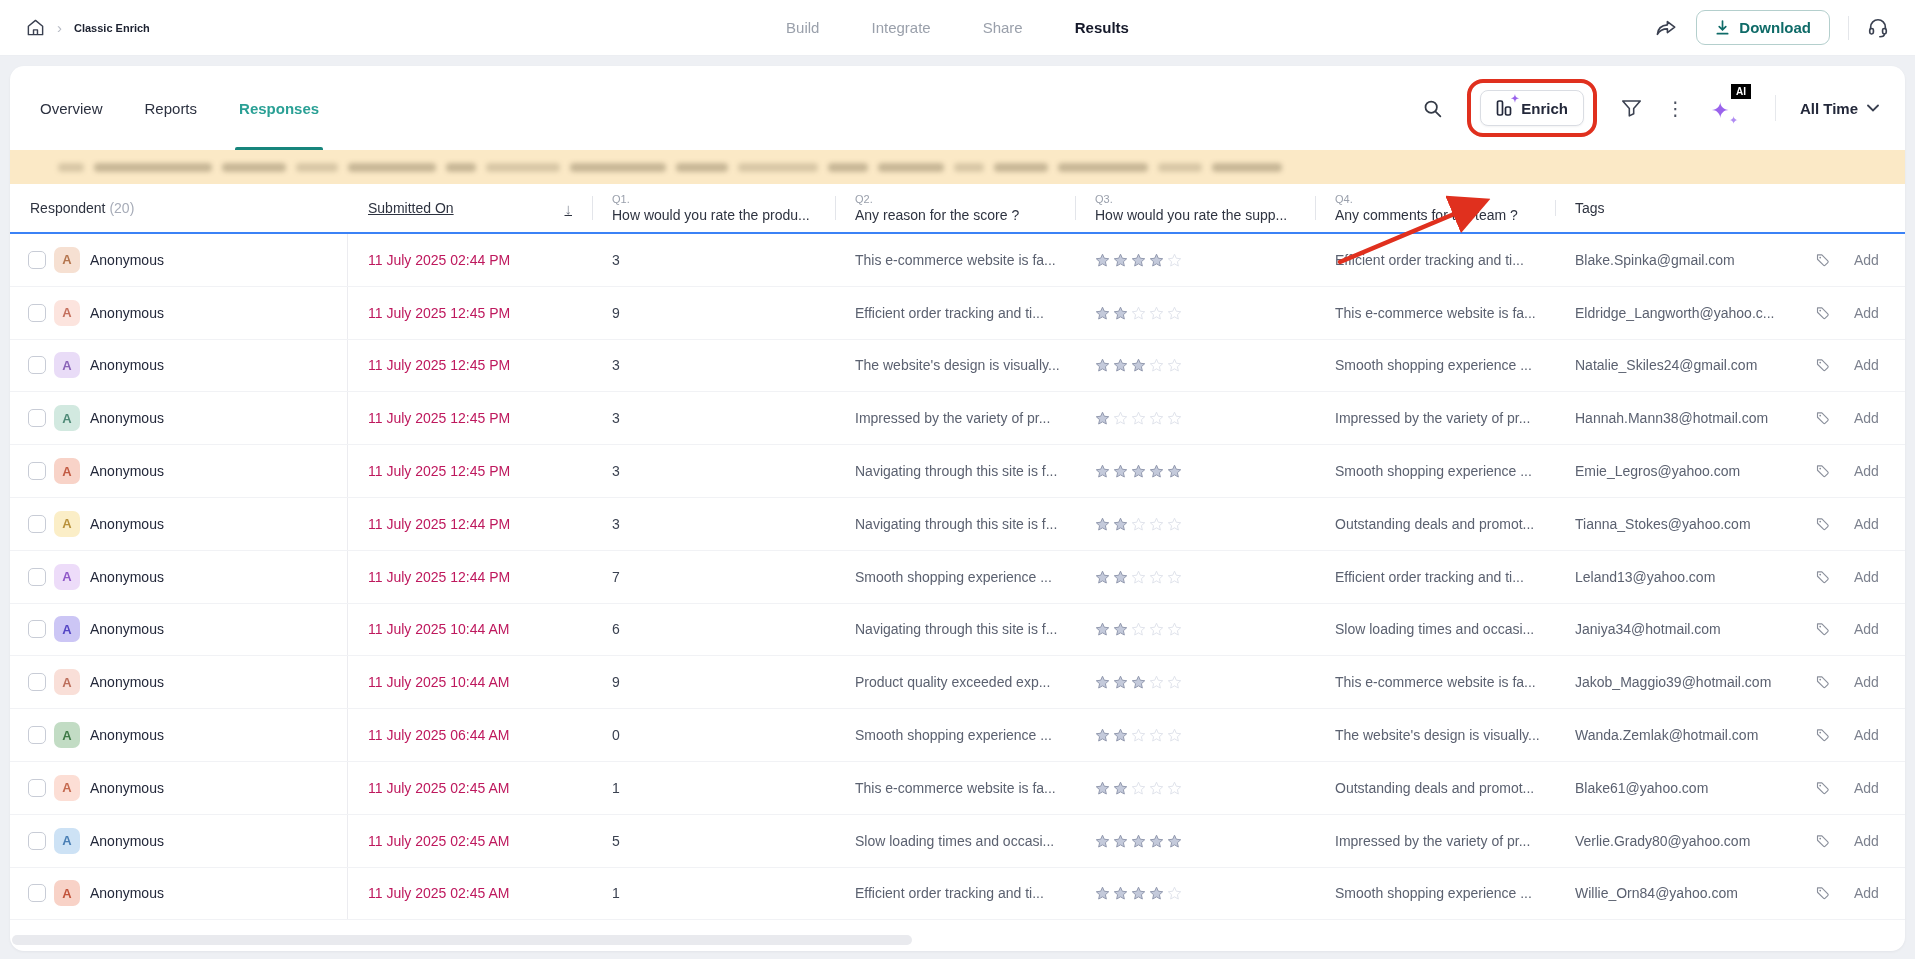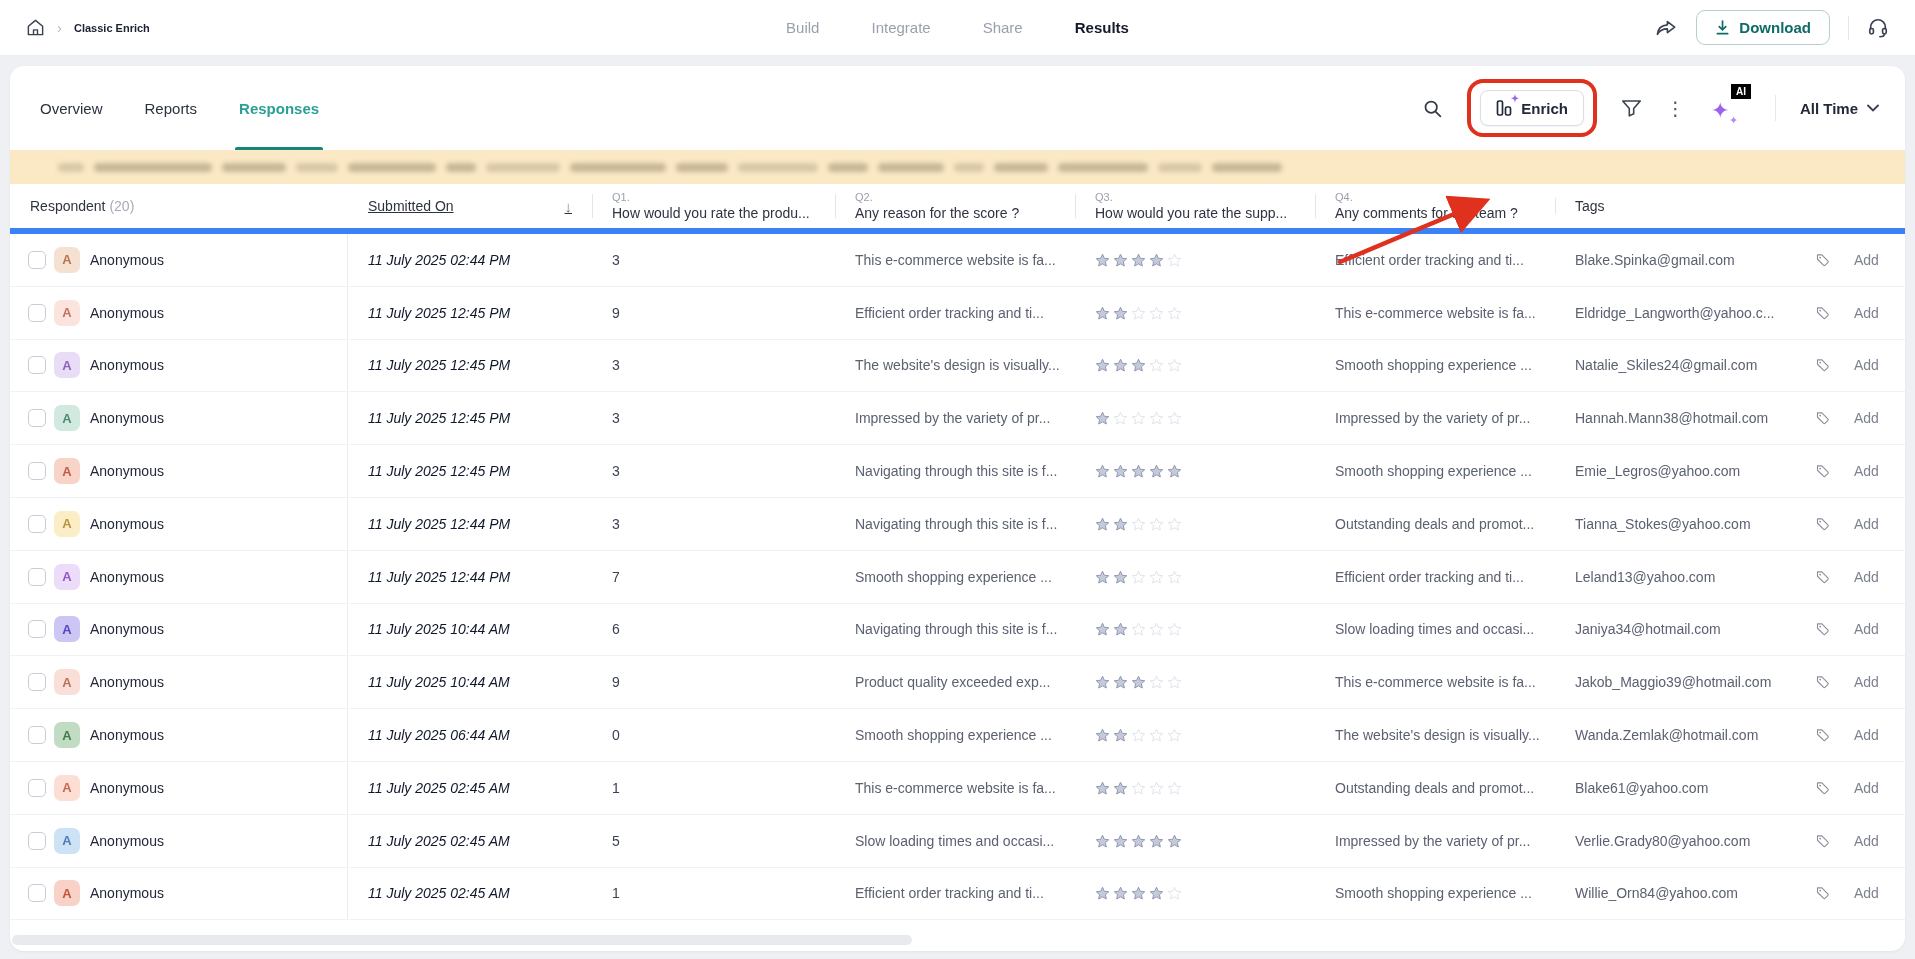--- a/index.html
+++ b/index.html
@@ -56,21 +56,21 @@
     color:#23283a; cursor:pointer; }
 
   
   .banner { height:34px; background:#fbe9c6; display:flex; align-items:center;
     gap:10px; padding:0 10px 0 48px; overflow:hidden; }
   .blur-chunk { height:9px; border-radius:4px; background:rgba(125,112,82,.55);
     filter:blur(2.6px); flex:none; }
 
   
   .grid { display:grid; grid-template-columns:338px 244px 243px 240px 240px 240px 240px minmax(0,1fr); }
-  .thead { height:50px; border-bottom:6px solid #3b82f6; align-items:center; }
+  .thead { height:50px; border-bottom:2px solid #3b82f6; align-items:center; }
   .th { font-size:14px; color:#2e3340; padding:0 14px 0 20px; position:relative;
     overflow:hidden; white-space:nowrap; }
   .th .count { color:#a7acb8; font-weight:normal; }
   .th-q .qtag { display:block; font-size:11px; color:#9aa0ac; margin-bottom:2px; }
   .th-q .qtext, .th-sub, .th-resp, .th-tags { font-size:14px; }
   .th-q { line-height:1.15; }
   .th-divided::before { content:""; position:absolute; left:0; top:50%; transform:translateY(-50%);
     width:1px; height:24px; background:#e3e5ea; }
   .th-submitted { display:flex; align-items:center; justify-content:space-between;text-decoration:underline; }
   .sort-ic { color:#7d828f; font-size:15px; margin-right:6px; }
@@ -78,21 +78,21 @@
   .tbody .row { height:52.8px; border-bottom:1px solid #f1f2f5; align-items:center; cursor:pointer; }
   .cell { padding:0 14px 0 20px; font-size:14px; white-space:nowrap; overflow:hidden;
     text-overflow:clip; display:flex; align-items:center; min-width:0; }
   .c-resp { gap:0; border-right:1px solid #ececf0; height:100%; padding-left:18px; }
   .cb { width:18px; height:18px; border:1.5px solid #c8ccd6; border-radius:5px;
     background:#fff; flex:none; cursor:pointer; }
   .avatar { width:26px; height:26px; border-radius:7px; font-size:13px; font-weight:bold;
     display:flex; align-items:center; justify-content:center; flex:none;
     margin:0 10px 0 8px; }
   .r-name { color:#23283a; font-weight:500; }
-  .c-date { color:#0f172a;font-style:italic; }
+  .c-date { color:#be185d; }
   .c-num { color:#3a4150; }
   .c-text { color:#5b6170; }
   .stars { display:flex; gap:3px; align-items:center; }
   .star-filled path { fill:#c4cadb; stroke:#9097ad; stroke-width:1.6; }
   .star-empty path { fill:#fff; stroke:#dfe2ea; stroke-width:1.6; }
   .tag-add { display:flex; align-items:flex-end; gap:24px; color:#7d828f; cursor:pointer; }
 
   .hscrollbar { position:absolute; left:2px; bottom:6px; width:900px; height:10px;
     background:#e9eaee; border-radius:6px; cursor:grab; }
 

